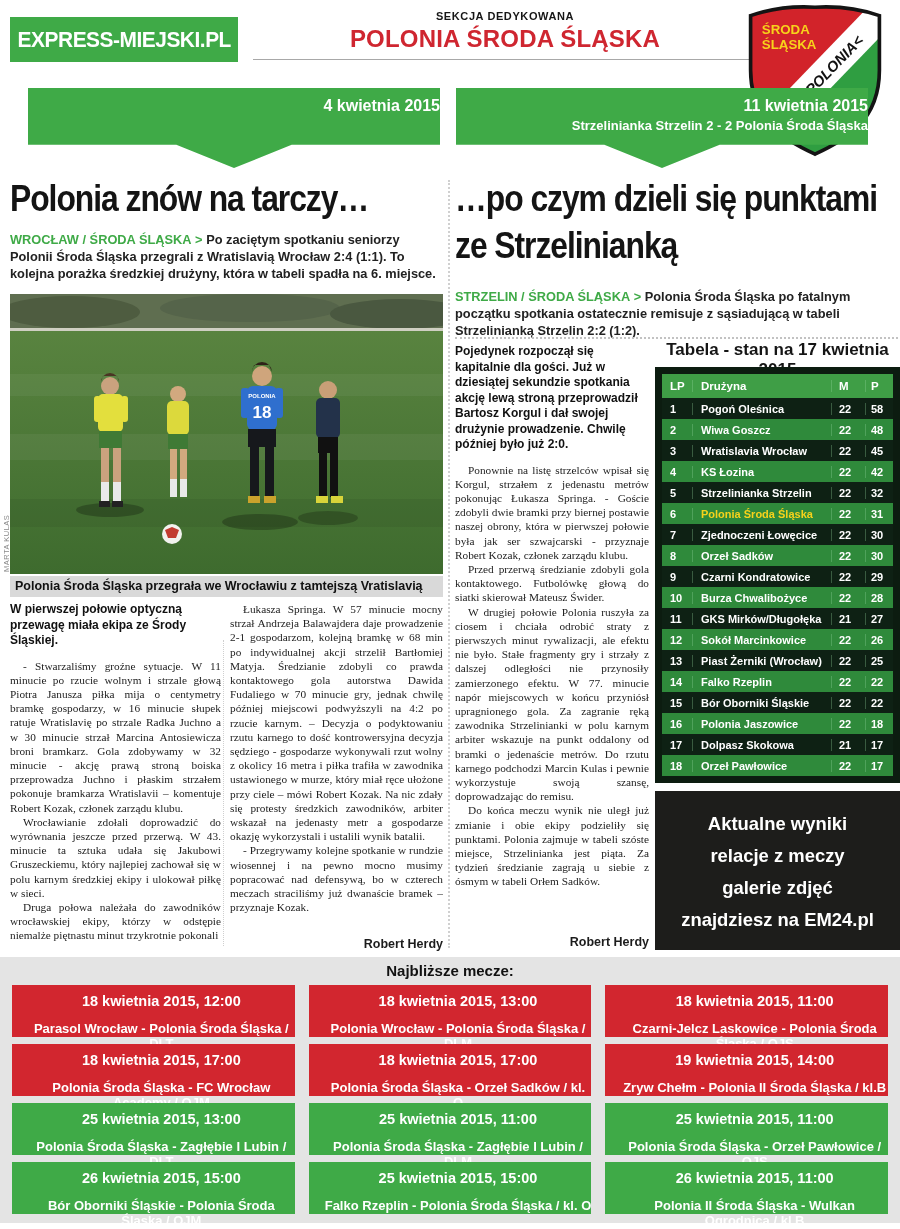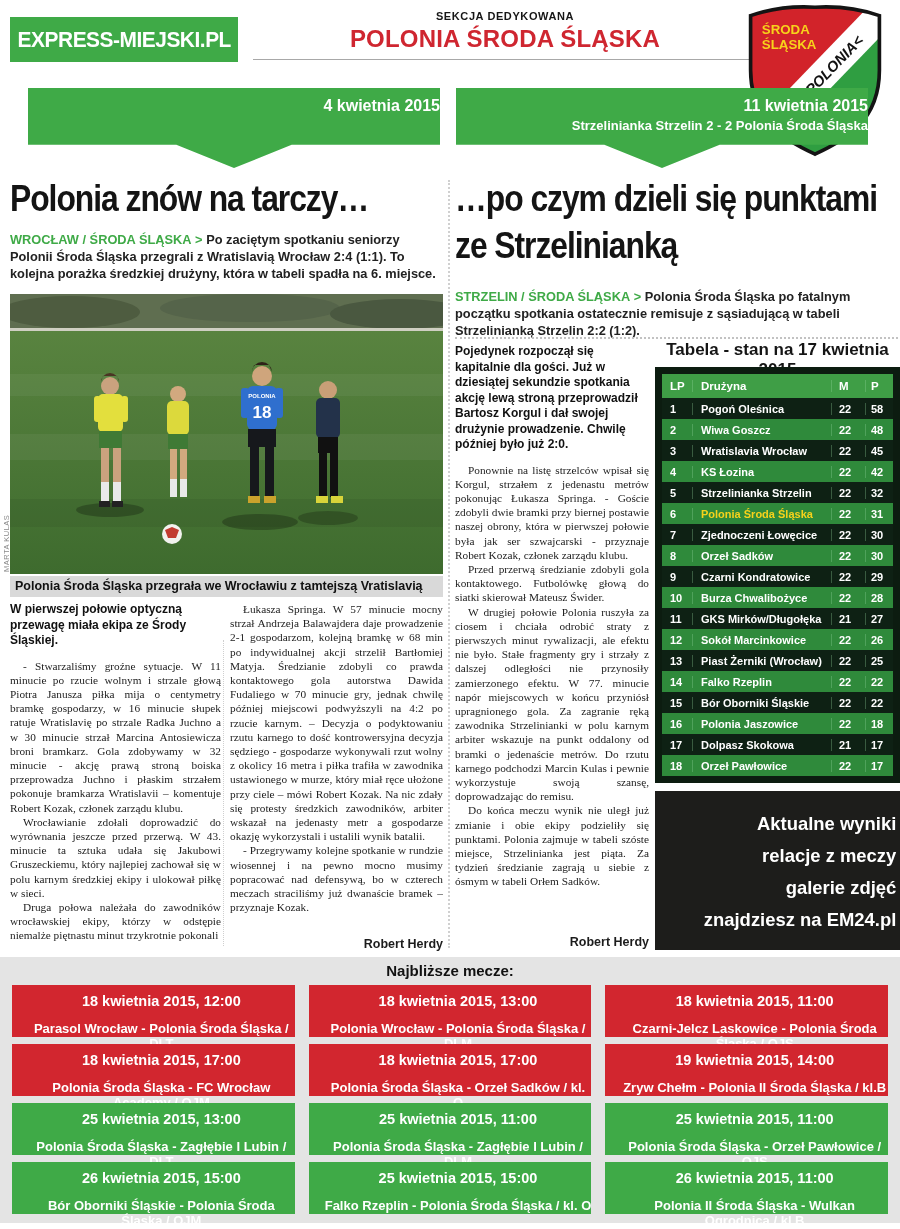--- a/index.html
+++ b/index.html
@@ -56,21 +56,21 @@
   .trow.head{background:var(--headgreen);height:24px;font-weight:800;font-size:11.5px;}
   .tbody .trow:nth-child(odd){background:#0e2114;}
   .tbody .trow:nth-child(even){background:#2f8a3b;}
   .c-lp{width:30px;padding-left:8px;box-sizing:border-box;}
   .c-team{flex:1;padding-left:8px;border-left:1px solid rgba(150,215,160,.32);}
   .c-m{width:34px;padding-left:7px;box-sizing:border-box;border-left:1px solid rgba(150,215,160,.32);}
   .c-p{width:28px;padding-left:5px;box-sizing:border-box;border-left:1px solid rgba(150,215,160,.32);}
   .trow.hl .c-team{color:var(--yellow);font-weight:800;}
   
   .promo{left:655px;top:791px;width:245px;height:159px;background:var(--promobg);color:#fff;
-         text-align:right;font-weight:800;font-size:19px;box-sizing:border-box;padding-top:17px;}
+         text-align:center;font-weight:800;font-size:19px;box-sizing:border-box;padding-top:17px;}
   .pline{line-height:32px;transform:scaleX(.97);}
   
   .footer-band{left:0;top:957px;width:900px;height:266px;background:var(--footerbg);}
   .upcoming-title{left:0;top:962px;width:900px;text-align:center;font-weight:800;font-size:15px;color:#111;}
   .match-grid{left:12px;top:985px;width:876px;display:grid;grid-template-columns:repeat(3,1fr);
               column-gap:14px;row-gap:7px;}
   .mbox{height:52px;color:#fff;text-align:center;padding-left:16px;}
   .mbox.red{background:var(--red);} .mbox.green{background:var(--green);}
   .m-date{margin-top:8px;font-size:14.5px;font-weight:800;}
   .m-match{margin-top:12px;font-size:13px;font-weight:700;}

